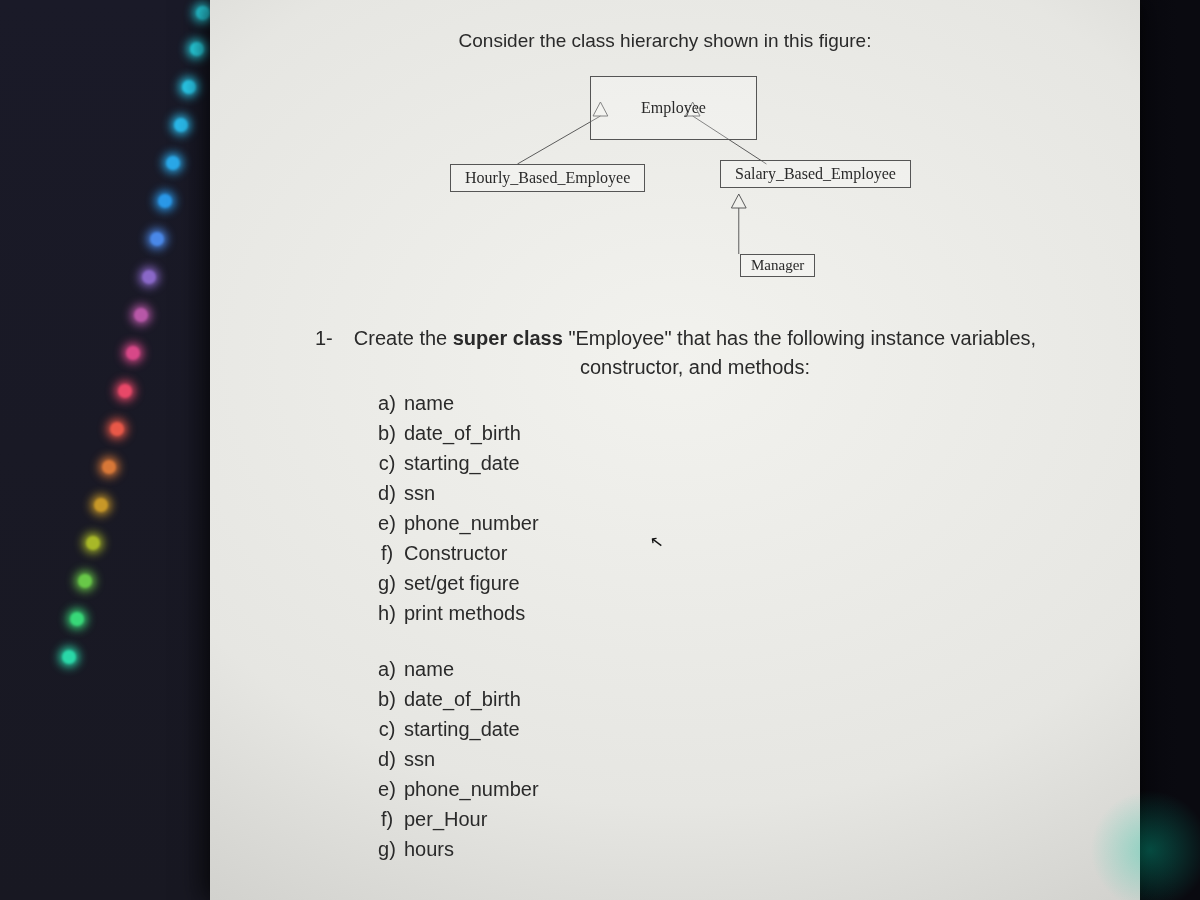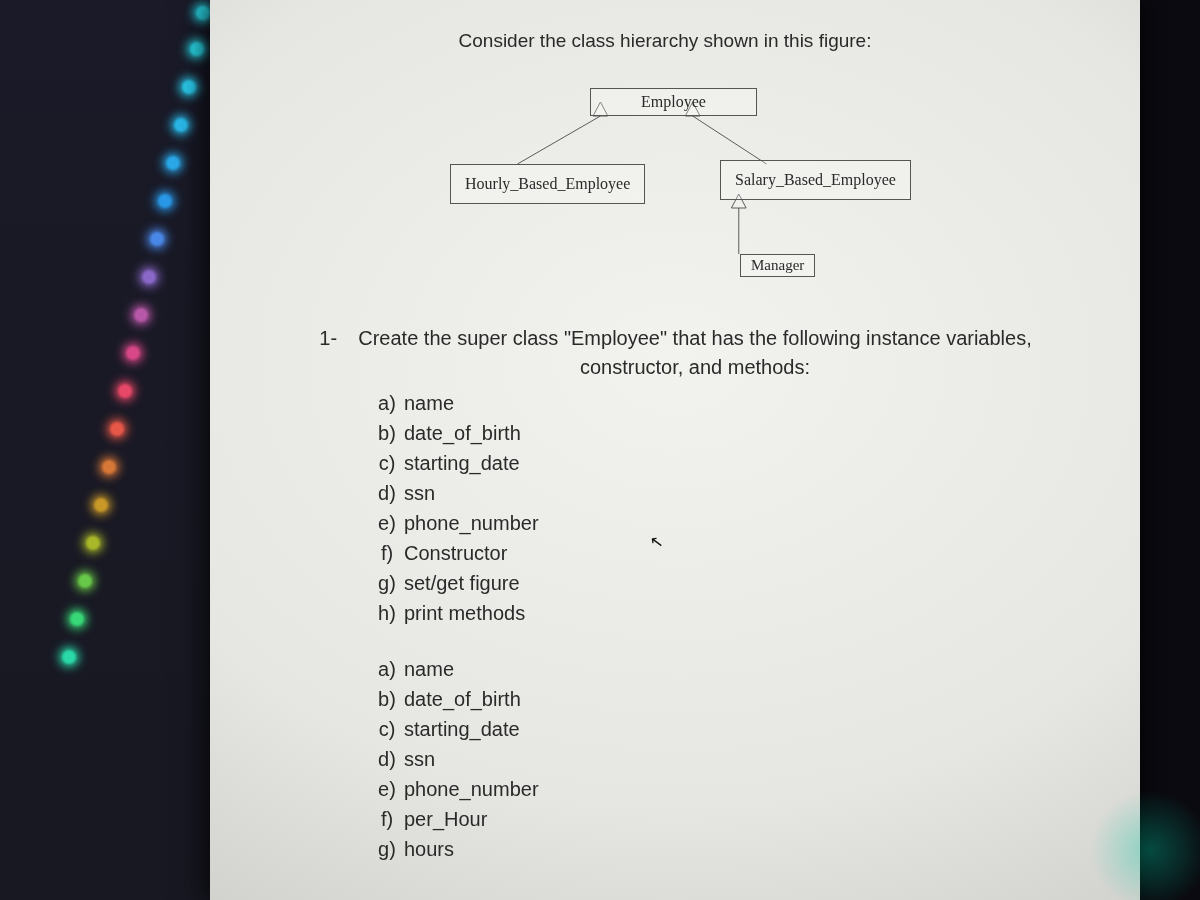--- a/index.html
+++ b/index.html
@@ -52,44 +52,44 @@
     position: relative;
     height: 230px;
     margin: 0 auto 30px;
   }
   .node {
     position: absolute;
     border: 1px solid #555;
     background: rgba(255,255,255,.25);
     font-family: "Times New Roman", serif;
     font-size: 16px;
-    padding: 10px 14px;
+    padding: 4px 14px;
     white-space: nowrap;
   }
-  .node.emp   { left: 340px; top: 24px; padding:4px 50px; }
+  .node.emp   { left: 340px; top: 12px; padding:22px 50px; }
   .node.hbe   { left: 200px; top: 100px; }
   .node.sbe   { left: 470px; top: 96px; }
   .node.mgr   { left: 490px; top: 190px; padding:2px 10px; font-size:15px; }
   svg.connectors {
     position: absolute; inset:0;
     width: 100%; height: 100%;
     overflow: visible;
   }
   .tri { fill: #f0f0ec; stroke:#555; stroke-width:1; }
   .ln  { stroke:#555; stroke-width:1; fill:none; }
   
   .qblock { margin-left: 30px; margin-bottom: 26px; }
   .qhead {
     font-size: 20px;
     line-height: 1.45;
     text-indent: -30px;
     padding-left: 30px;
   }
   .qhead .num { display:inline-block; width:30px; }
-  .bold { font-weight: 400; }
+  .bold { font-weight: 700; }
   .sublist {
     margin-left: 90px;
     margin-top: 6px;
     font-size: 20px;
     line-height: 1.5;
   }
   .sublist .row { display:flex; }
   .sublist .letter { width: 34px; }
   .cursor {
     position: absolute;

